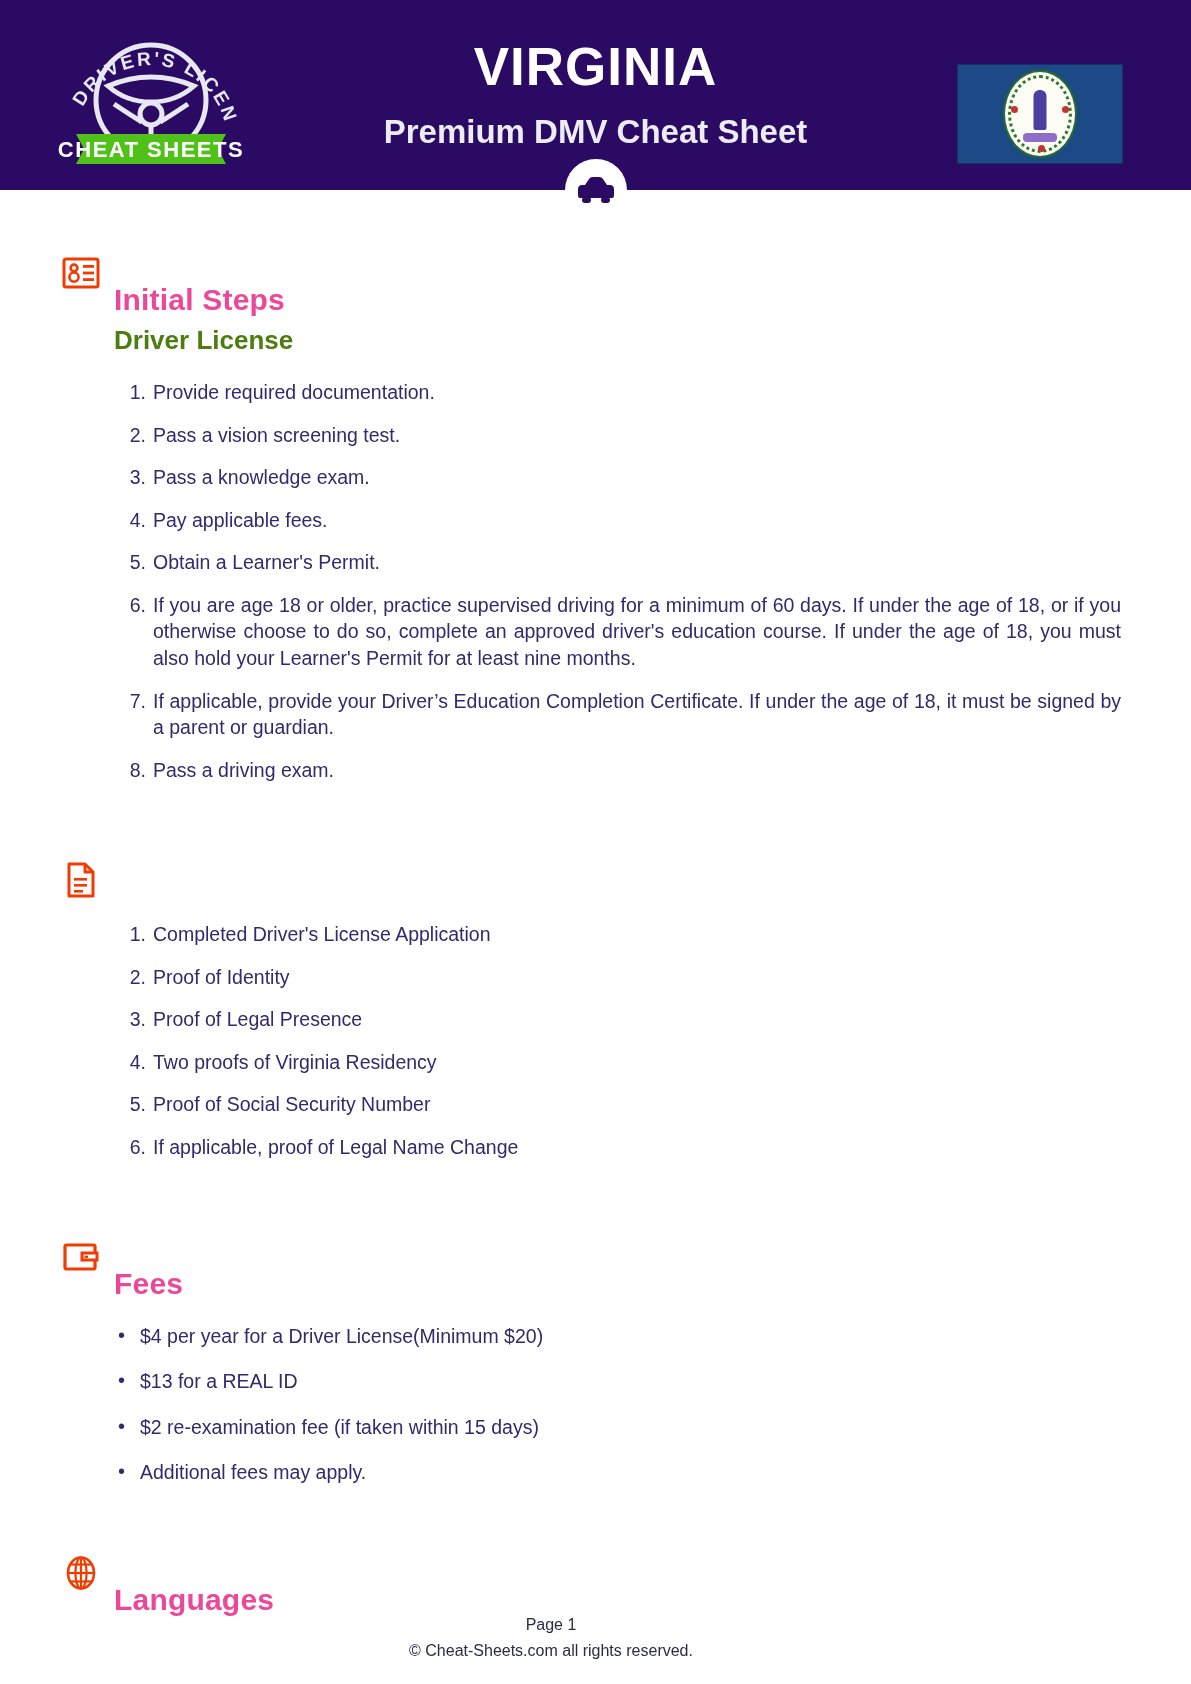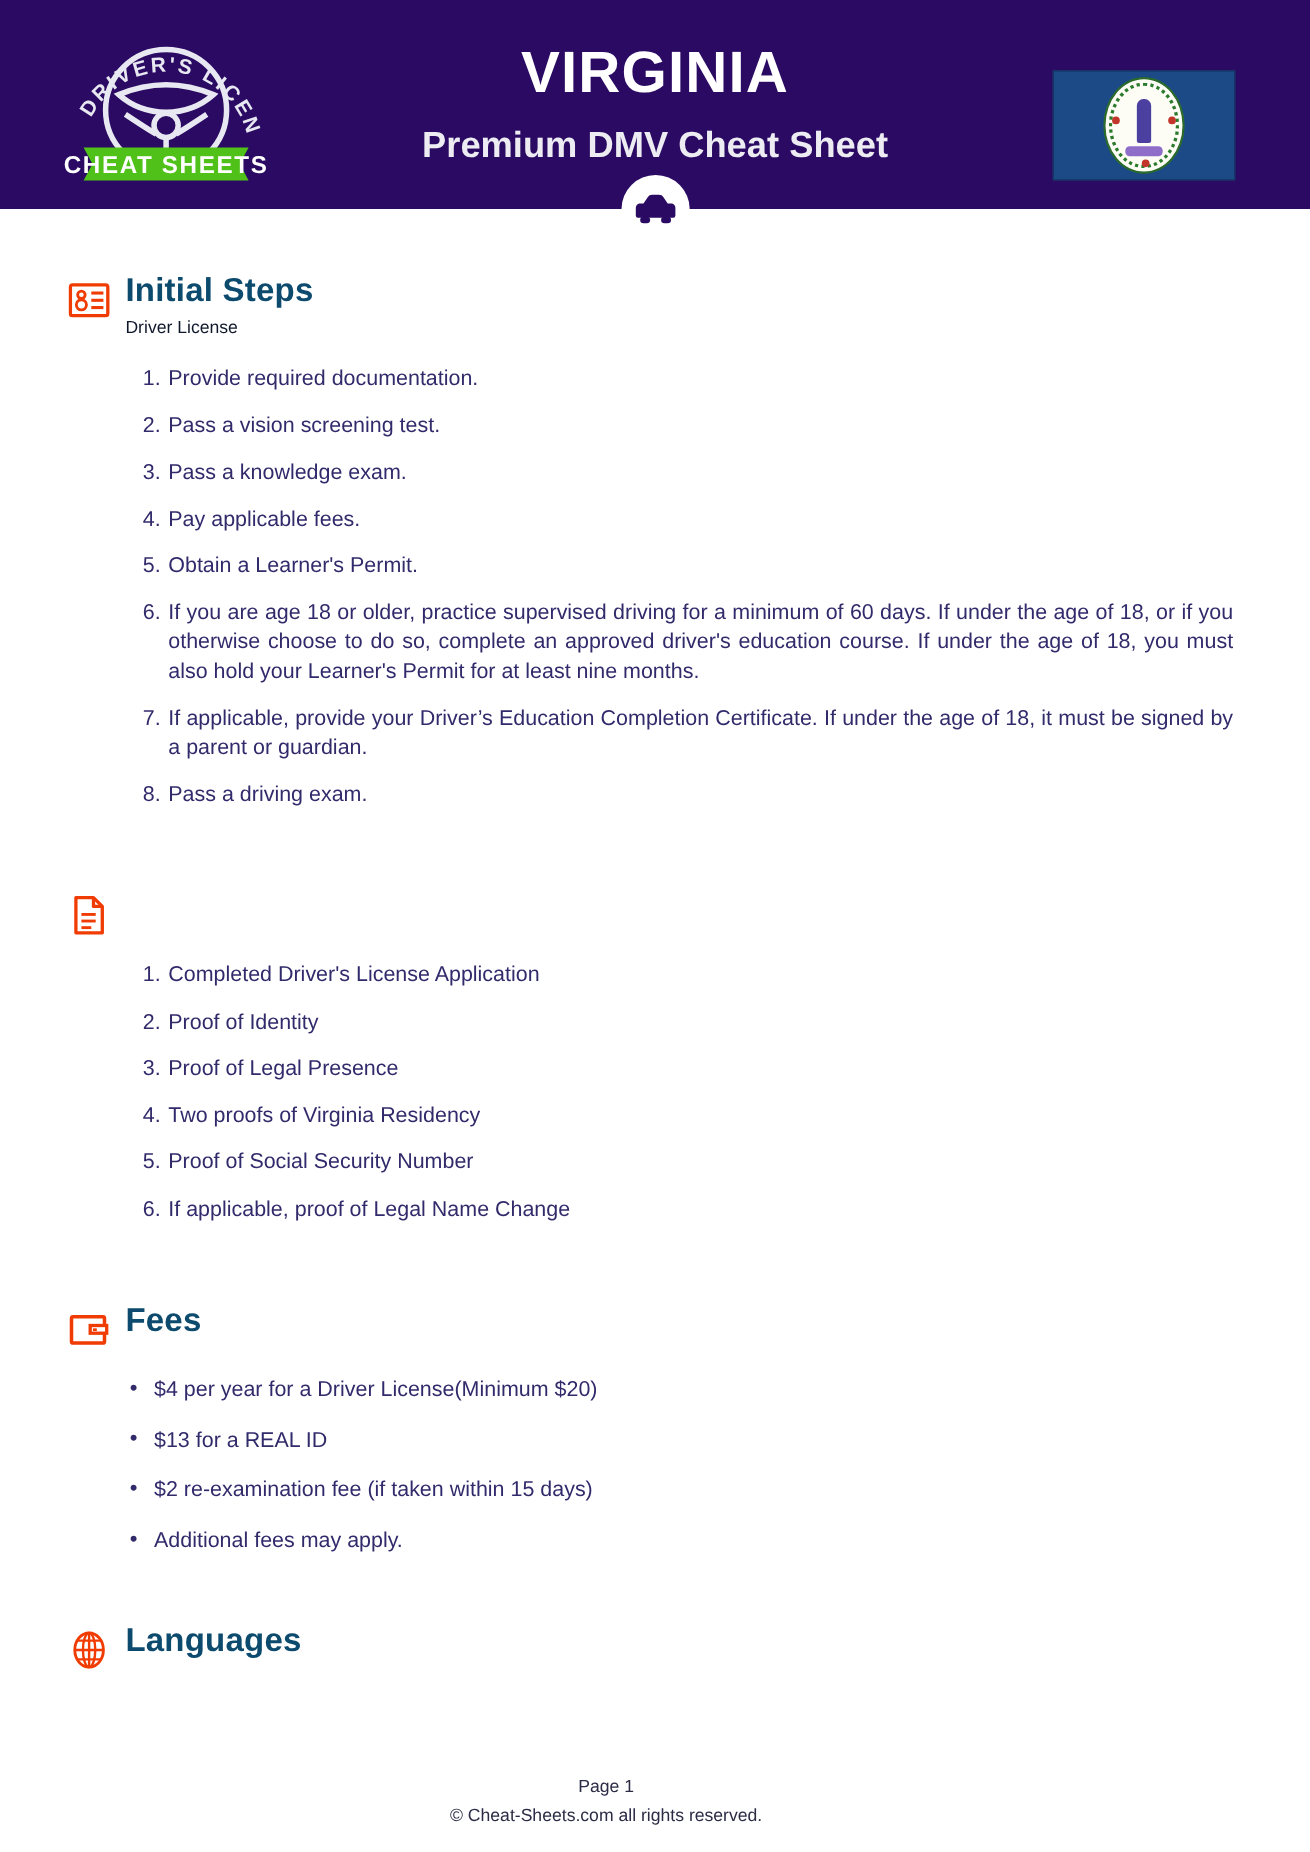--- a/index.html
+++ b/index.html
@@ -158,29 +158,30 @@
     flex: 0 0 38px;
     margin-top: 6px;
     display: flex;
     align-items: center;
     justify-content: center;
   }
 
   .sec-title {
     font-size: 30px;
     font-weight: 700;
-    color: #0c4a6e;
+    color: #ec4899;
     line-height: 1.12;
     letter-spacing: 0.2px;
+    margin-top: 35px;
   }
 
   .sec-sub {
-    font-size: 16px;
-    font-weight: 400;
-    color: #0f172a;
+    font-size: 26px;
+    font-weight: 700;
+    color: #4d7c0f;
     line-height: 1.3;
     margin-top: 7px;
   }
 
   .sec-body { margin-left: 52px; }
 
   ol.num-list {
     list-style: none;
     counter-reset: item;
     margin-top: 22px;

